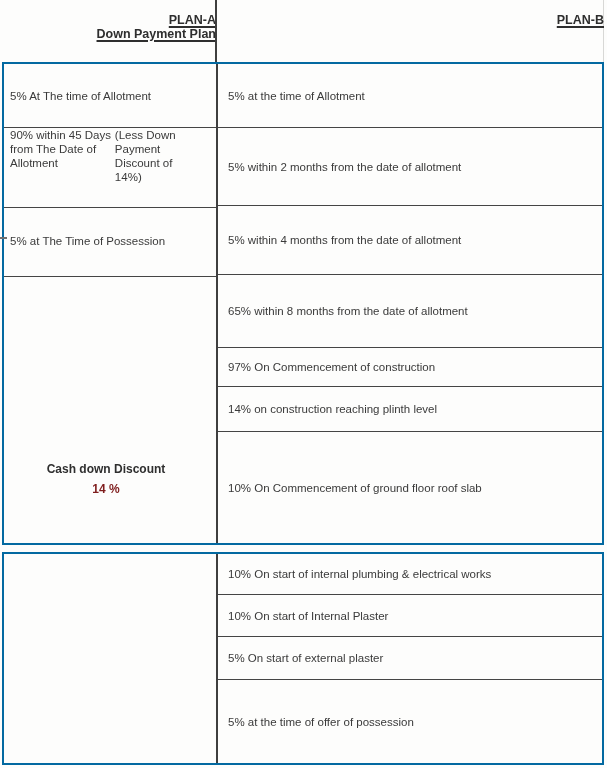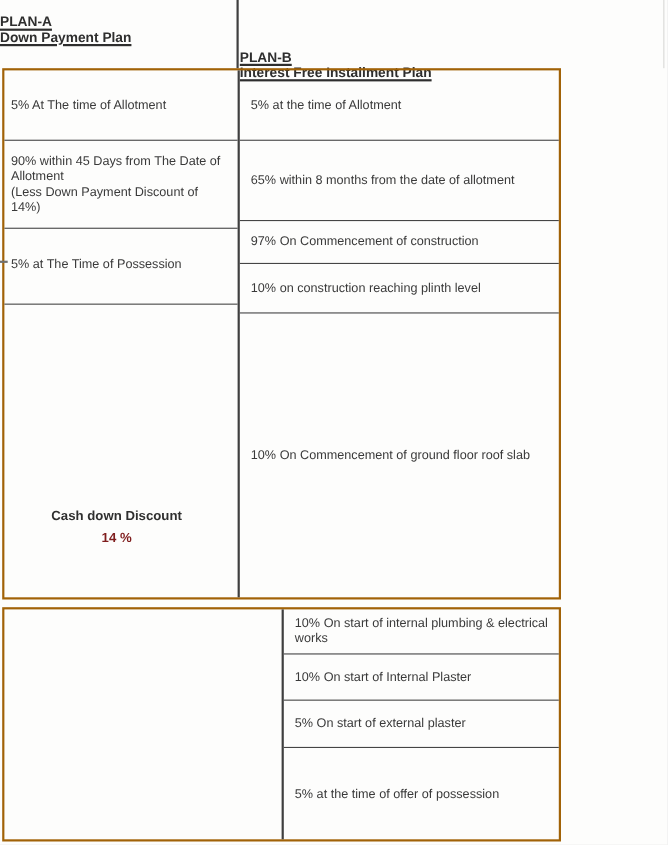--- a/index.html
+++ b/index.html
@@ -8,67 +8,67 @@
     width: 607px;
     height: 768px;
     background: #fdfdfc;
     font-family: "Liberation Sans", "DejaVu Sans", sans-serif;
     color: #3a3a3a;
     overflow: hidden;
   }
 
   
   .header-band { position: absolute; top: 0; left: 0; width: 607px; height: 62px; }
-  .header-cell { position: absolute; top: 0; height: 62px; display: flex; flex-direction: column; align-items: flex-start; justify-content: flex-start; padding-top: 13px; box-sizing: border-box; }
+  .header-cell { position: absolute; top: 0; height: 62px; display: flex; flex-direction: column; align-items: flex-end; justify-content: flex-start; padding-top: 13px; box-sizing: border-box; }
   .header-cell.a { left: 0; width: 216px; }
-  .header-cell.b { left: 218px; width: 386px; margin-top: 32px; }
+  .header-cell.b { left: 218px; width: 386px; }
   .h-title, .h-sub {
     font-weight: bold;
     font-size: 12.5px;
     line-height: 14px;
     color: #2e2e2e;
     text-decoration: underline;
     text-underline-offset: 2px;
     text-decoration-thickness: 1.5px;
   }
   .header-divider { position: absolute; top: 0; left: 215px; width: 2px; height: 62px; background: #3f3f3f; }
   .header-right-edge { position: absolute; top: 0; left: 603px; width: 1px; height: 62px; background: #d8d8d6; }
 
   
   .block {
     position: absolute;
     left: 2px;
-    width: 508px;
+    width: 602px;
     box-sizing: border-box;
-    border: 2px solid #a16207;
+    border: 2px solid #0369a1;
     display: flex;
     flex-direction: row;
   }
   .block.upper { top: 62px; height: 483px; }
-  .block.lower { top: 552px; height: 213px; padding-left: 40px; }
+  .block.lower { top: 552px; height: 213px; }
 
   .col { display: flex; flex-direction: column; box-sizing: border-box; }
   .col.left  { width: 214px; border-right: 2px solid #3f3f3f; }
   .col.right { flex: 1; }
 
   .row {
     box-sizing: border-box;
     border-bottom: 1.5px solid #454545;
     display: flex;
     align-items: center;
     font-size: 11.5px;
     line-height: 14px;
   }
   .row.last { border-bottom: none; flex: 1; }
   .col.right .row { padding-left: 10px; padding-right: 8px; }
   .col.left  .row { padding-left: 6px;  padding-right: 14px; }
 
   .row.bottom-align { align-items: center; padding-bottom: 3px; }
 
-  .row.multiline { flex-direction: column; align-items: flex-start; justify-content: center; }
+  .row.multiline { flex-direction: row; align-items: flex-start; justify-content: center; }
   .row.multiline p { margin: 0; max-width: 196px; }
 
   .row.discount { flex-direction: column; justify-content: flex-start; padding-top: 185px; }
   .discount-title { font-weight: bold; font-size: 12px; color: #2f2f2f; }
   .discount-value { font-weight: bold; font-size: 12px; color: #7f1d1d; margin-top: 6px; }
 
   .row.empty-cell { border-bottom: none; flex: 1; }
 
   
   .scan-dash { position: absolute; left: 0; top: 237px; width: 7px; height: 2px; background: #6f6f6f; }
@@ -80,21 +80,20 @@
 
   <div class="header-band">
     <div class="header-cell a">
       <div class="h-title">PLAN-A</div>
       <div class="h-sub">Down Payment Plan</div>
     </div>
     <div class="header-divider"></div>
     <div class="header-right-edge"></div>
     <div class="header-cell b">
       <div class="h-title">PLAN-B</div>
-      <div class="h-sub">Interest Free Installment Plan</div>
     </div>
   </div>
 
   <div class="block upper">
     <div class="col left">
       <div class="row" style="height:64px">
         <span>5% At The time of Allotment</span>
       </div>
       <div class="row multiline" style="height:80px">
         <p>90% within 45 Days from The Date of Allotment</p>
@@ -105,28 +104,34 @@
       </div>
       <div class="row discount last">
         <div class="discount-title">Cash down Discount</div>
         <div class="discount-value">14 %</div>
       </div>
     </div>
     <div class="col right">
       <div class="row" style="height:64px">
         <span>5% at the time of Allotment</span>
       </div>
+      <div class="row" style="height:78px">
+        <span>5% within 2 months from the date of allotment</span>
+      </div>
+      <div class="row" style="height:69px">
+        <span>5% within 4 months from the date of allotment</span>
+      </div>
       <div class="row" style="height:73px">
         <span>65% within 8 months from the date of allotment</span>
       </div>
       <div class="row" style="height:39px">
         <span>97% On Commencement of construction</span>
       </div>
       <div class="row" style="height:45px">
-        <span>10% on construction reaching plinth level</span>
+        <span>14% on construction reaching plinth level</span>
       </div>
       <div class="row last">
         <span>10% On Commencement of ground floor roof slab</span>
       </div>
     </div>
   </div>
 
   <div class="block lower">
     <div class="col left">
       <div class="row empty-cell"></div>

